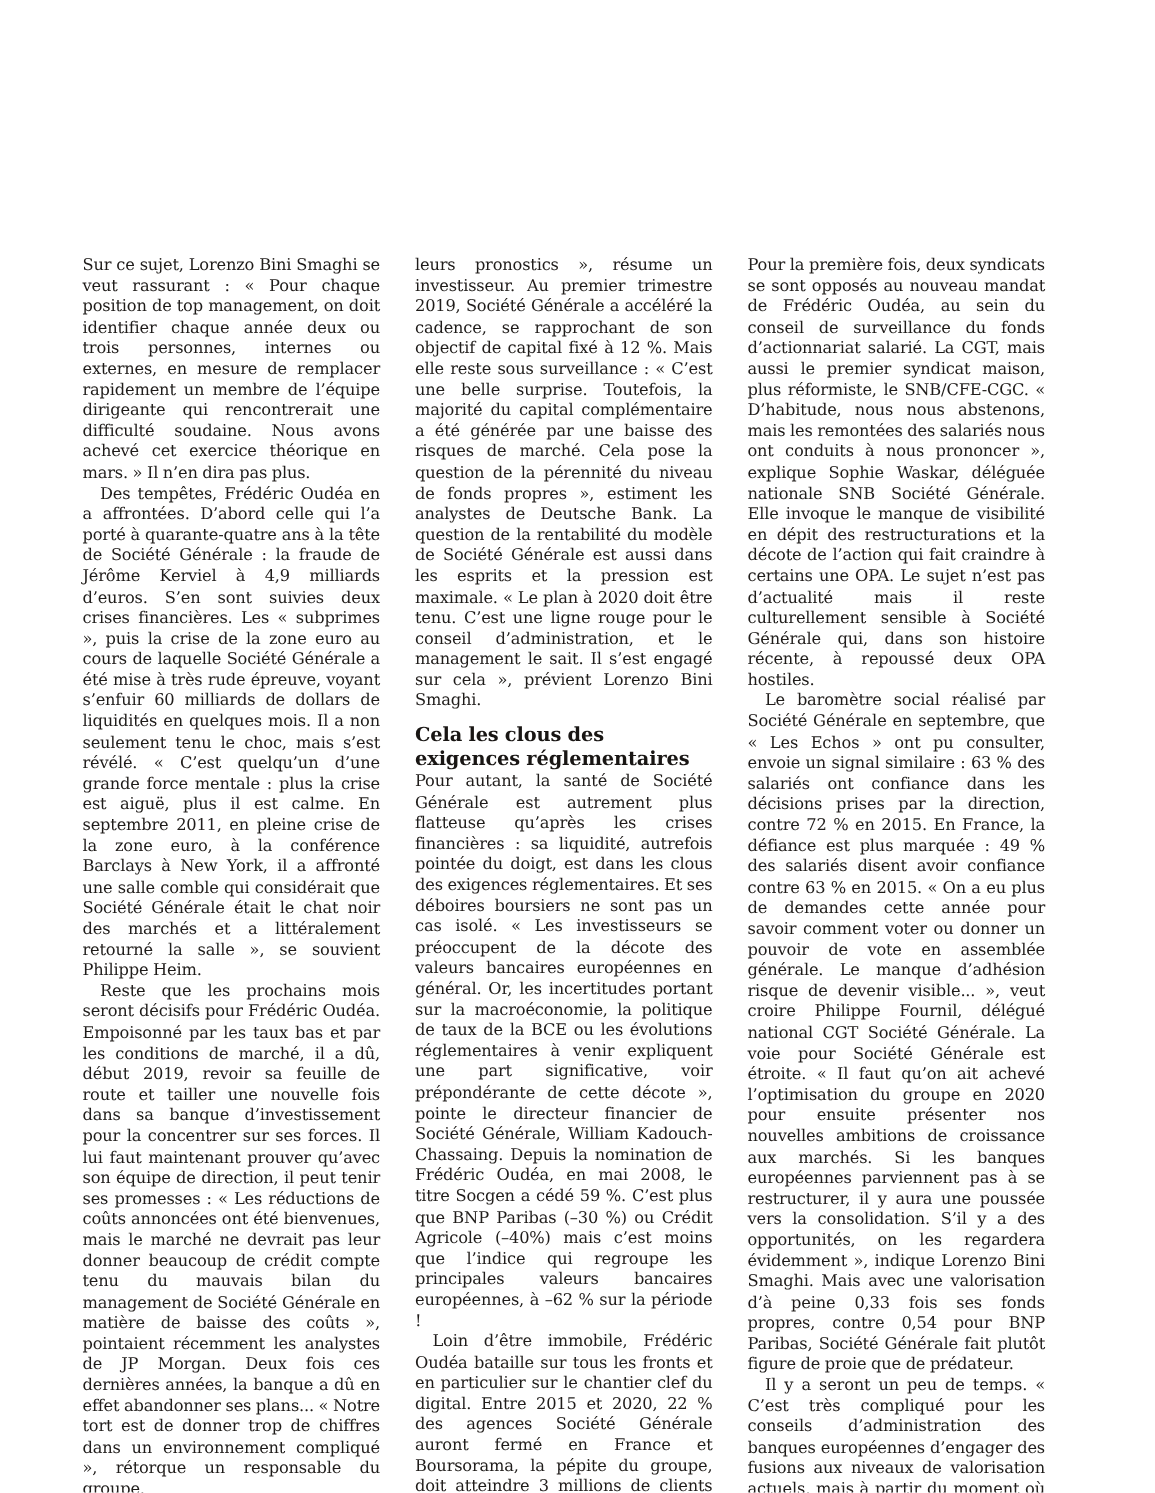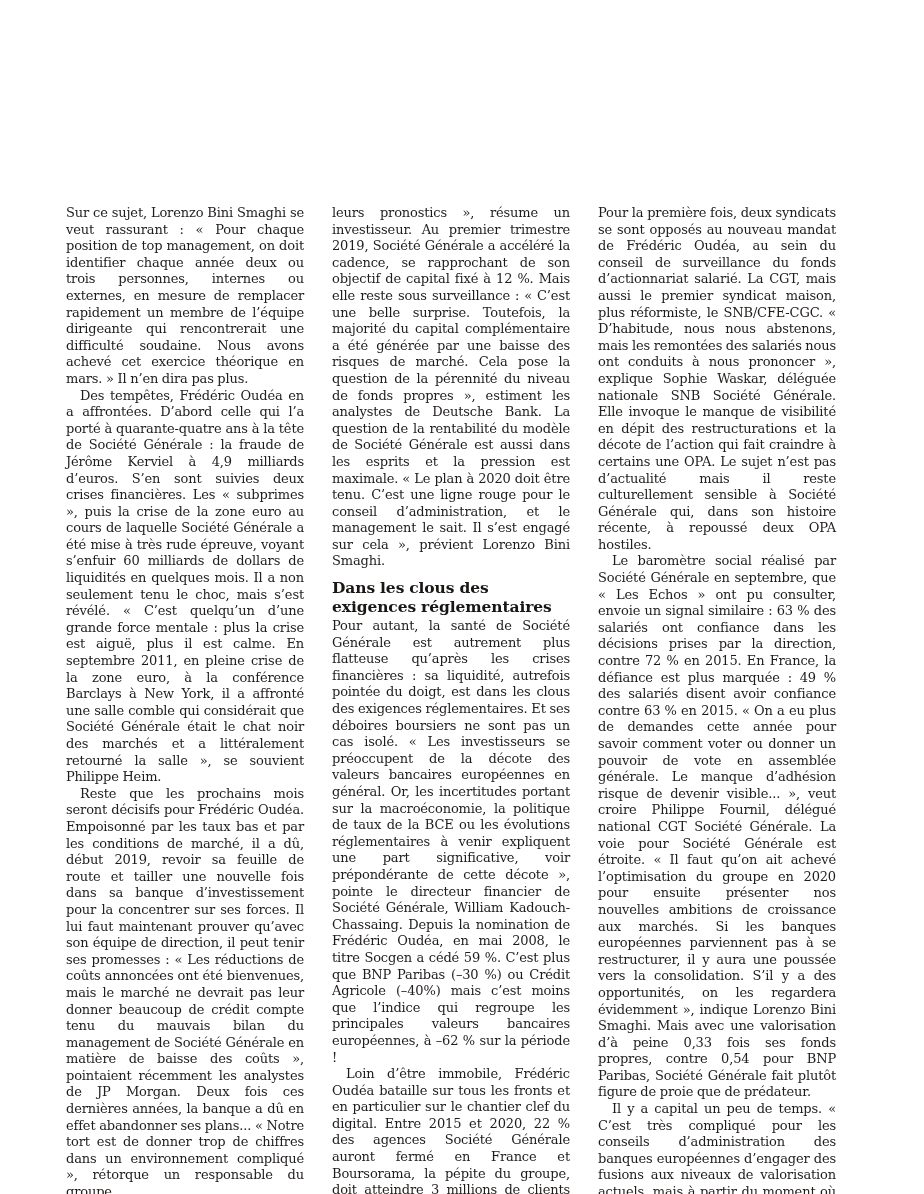--- a/index.html
+++ b/index.html
@@ -63,23 +63,23 @@
 
 <div class="page">
   <main class="article-body">
     <div class="col">
         <p class="para"><span class="">Sur ce sujet, Lorenzo Bini Smaghi se veut rassurant : « </span><span class="it">Pour chaque position de top management, on doit identifier chaque année deux ou trois personnes, internes ou externes, en mesure de remplacer rapidement un membre de l’équipe dirigeante qui rencontrerait une difficulté soudaine. Nous avons achevé cet exercice théorique en mars. »</span><span class=""> Il n’en dira pas plus.</span></p>
         <p class="para indent"><span class="">Des tempêtes, Frédéric Oudéa en a affrontées. D’abord celle qui l’a porté à quarante-quatre ans à la tête de Société Générale : la fraude de Jérôme Kerviel à 4,9 milliards d’euros. S’en sont suivies deux crises financières. Les « subprimes », puis la crise de la zone euro au cours de laquelle Société Générale a été mise à très rude épreuve, voyant s’enfuir 60 milliards de dollars de liquidités en quelques mois. Il a non seulement tenu le choc, mais s’est révélé. « </span><span class="it">C’est quelqu’un d’une grande force mentale : plus la crise est aiguë, plus il est calme. En septembre 2011, en pleine crise de la zone euro, à la conférence Barclays à New York, il a affronté une salle comble qui considérait que Société Générale était le chat noir des marchés et a littéralement retourné la salle »</span><span class="">, se souvient Philippe Heim.</span></p>
         <p class="para indent"><span class="">Reste que les prochains mois seront décisifs pour Frédéric Oudéa. Empoisonné par les taux bas et par les conditions de marché, il a dû, début 2019, revoir sa feuille de route et tailler une nouvelle fois dans sa banque d’investissement pour la concentrer sur ses forces. Il lui faut maintenant prouver qu’avec son équipe de direction, il peut tenir ses promesses : « </span><span class="it">Les réductions de coûts annoncées ont été bienvenues, mais le marché ne devrait pas leur donner beaucoup de crédit compte tenu du mauvais bilan du management de Société Générale en matière de baisse des coûts »</span><span class="">, pointaient récemment les analystes de JP Morgan. Deux fois ces dernières années, la banque a dû en effet abandonner ses plans... « </span><span class="it">Notre tort est de donner trop de chiffres dans un environnement compliqué »</span><span class="">, rétorque un responsable du groupe.</span></p>
       </div>
     <div class="col">
         <p class="para"><span class="it">leurs pronostics »</span><span class="">, résume un investisseur. Au premier trimestre 2019, Société Générale a accéléré la cadence, se rapprochant de son objectif de capital fixé à 12 %. Mais elle reste sous surveillance : « </span><span class="it">C’est une belle surprise. Toutefois, la majorité du capital complémentaire a été générée par une baisse des risques de marché. Cela pose la question de la pérennité du niveau de fonds propres »</span><span class="">, estiment les analystes de Deutsche Bank. La question de la rentabilité du modèle de Société Générale est aussi dans les esprits et la pression est maximale. « </span><span class="it">Le plan à 2020 doit être tenu. C’est une ligne rouge pour le conseil d’administration, et le management le sait. Il s’est engagé sur cela »</span><span class="">, prévient Lorenzo Bini Smaghi.</span></p>
-        <h2 class="subheading">Dans les clous des exigences réglementaires</h2>
+        <h2 class="subheading">Cela les clous des exigences réglementaires</h2>
         <p class="para"><span class="">Pour autant, la santé de Société Générale est autrement plus flatteuse qu’après les crises financières : sa liquidité, autrefois pointée du doigt, est dans les clous des exigences réglementaires. Et ses déboires boursiers ne sont pas un cas isolé. « </span><span class="it">Les investisseurs se préoccupent de la décote des valeurs bancaires européennes en général. Or, les incertitudes portant sur la macroéconomie, la politique de taux de la BCE ou les évolutions réglementaires à venir expliquent une part significative, voir prépondérante de cette décote »</span><span class="">, pointe le directeur financier de Société Générale, William Kadouch-Chassaing. Depuis la nomination de Frédéric Oudéa, en mai 2008, le titre Socgen a cédé 59 %. C’est plus que BNP Paribas (–30 %) ou Crédit Agricole (–40%) mais c’est moins que l’indice qui regroupe les principales valeurs bancaires européennes, à –62 % sur la période !</span></p>
         <p class="para indent"><span class="">Loin d’être immobile, Frédéric Oudéa bataille sur tous les fronts et en particulier sur le chantier clef du digital. Entre 2015 et 2020, 22 % des agences Société Générale auront fermé en France et Boursorama, la pépite du groupe, doit atteindre 3 millions de clients d’ici à 2021, soit près de la moitié des comptes de particuliers ouverts chez Société Générale ! Frédéric Oudéa affronte aussi la transformation culturelle, incitant par exemple ses cadres à lancer leur start-up en interne. L’exercice est compliqué car, après près dix ans de restructurations, la confiance de ses troupes s’émousse.</span></p>
       </div>
     <div class="col">
         <p class="para"><span class="">Pour la première fois, deux syndicats se sont opposés au nouveau mandat de Frédéric Oudéa, au sein du conseil de surveillance du fonds d’actionnariat salarié. La CGT, mais aussi le premier syndicat maison, plus réformiste, le SNB/CFE-CGC. « </span><span class="it">D’habitude, nous nous abstenons, mais les remontées des salariés nous ont conduits à nous prononcer »</span><span class="">, explique Sophie Waskar, déléguée nationale SNB Société Générale. Elle invoque le manque de visibilité en dépit des restructurations et la décote de l’action qui fait craindre à certains une OPA. Le sujet n’est pas d’actualité mais il reste culturellement sensible à Société Générale qui, dans son histoire récente, à repoussé deux OPA hostiles.</span></p>
         <p class="para indent"><span class="">Le baromètre social réalisé par Société Générale en septembre, que « Les Echos » ont pu consulter, envoie un signal similaire : 63 % des salariés ont confiance dans les décisions prises par la direction, contre 72 % en 2015. En France, la défiance est plus marquée : 49 % des salariés disent avoir confiance contre 63 % en 2015. « </span><span class="it">On a eu plus de demandes cette année pour savoir comment voter ou donner un pouvoir de vote en assemblée générale. Le manque d’adhésion risque de devenir visible... »</span><span class="">, veut croire Philippe Fournil, délégué national CGT Société Générale. La voie pour Société Générale est étroite. « </span><span class="it">Il faut qu’on ait achevé l’optimisation du groupe en 2020 pour ensuite présenter nos nouvelles ambitions de croissance aux marchés. Si les banques européennes parviennent pas à se restructurer, il y aura une poussée vers la consolidation. S’il y a des opportunités, on les regardera évidemment »</span><span class="">, indique Lorenzo Bini Smaghi. Mais avec une valorisation d’à peine 0,33 fois ses fonds propres, contre 0,54 pour BNP Paribas, Société Générale fait plutôt figure de proie que de prédateur.</span></p>
-        <p class="para indent"><span class="">Il y a capital un peu de temps. « </span><span class="it">C’est très compliqué pour les conseils d’administration des banques européennes d’engager des fusions aux niveaux de valorisation actuels, mais à partir du moment où il y aura une opération sur le continent, on se retrouvera dans les années 1990 »</span></p>
+        <p class="para indent"><span class="">Il y a seront un peu de temps. « </span><span class="it">C’est très compliqué pour les conseils d’administration des banques européennes d’engager des fusions aux niveaux de valorisation actuels, mais à partir du moment où il y aura une opération sur le continent, on se retrouvera dans les années 1990 »</span></p>
       </div>
   </main>
 </div>
 
 </body></html>

